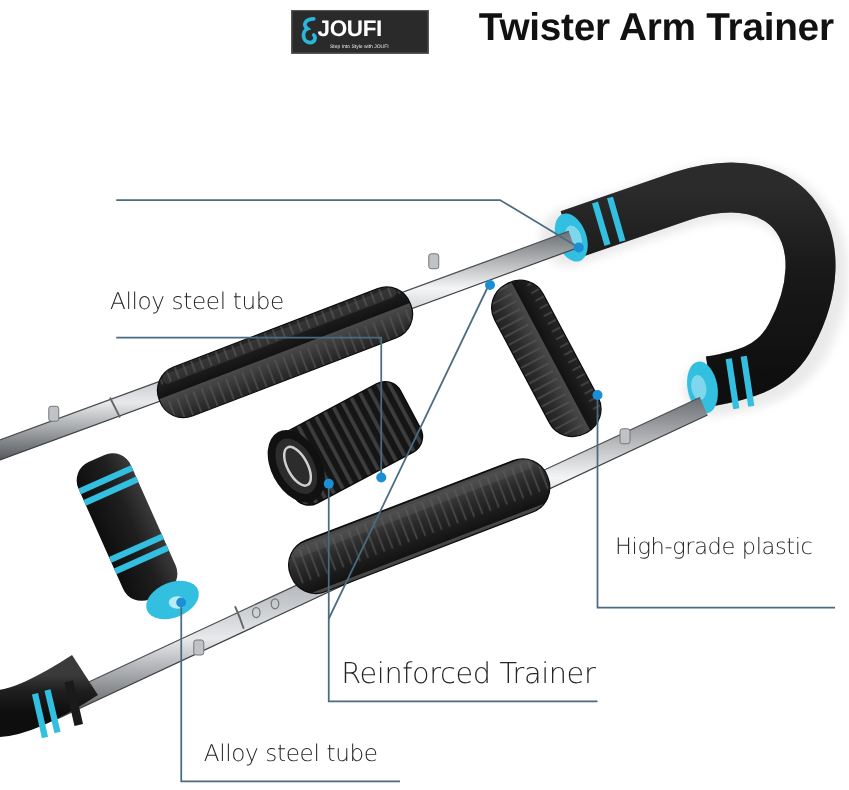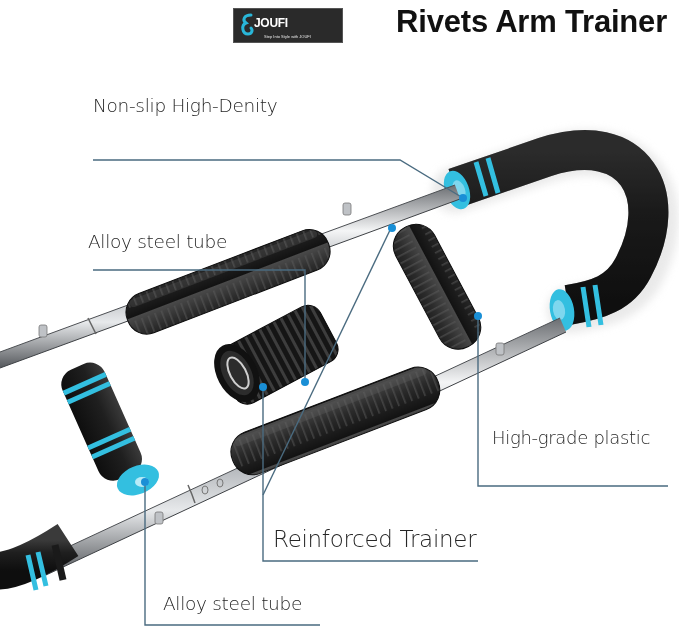--- a/index.html
+++ b/index.html
@@ -7,21 +7,21 @@
   .stage { position: absolute; left: 0; top: 0; width: 679px; height: 632px; }
   svg.art { position: absolute; left: 0; top: 0; width: 679px; height: 632px; }
 
   .logo {
     position: absolute; left: 233px; top: 8px; width: 110px; height: 35px;
     background: #2a2a2a; box-sizing: border-box; border: 1px solid #555;
   }
   .logo .mark { position: absolute; left: 6px; top: 4px; width: 16px; height: 24px; }
   .logo .brand {
     position: absolute; left: 20px; top: 4px; color: #ffffff; font-weight: bold;
-    font-family: "Liberation Sans", sans-serif; font-size: 12px; letter-spacing: -0.3px; line-height: 20px;
+    font-family: "Liberation Sans", sans-serif; font-size: 18px; letter-spacing: -0.3px; line-height: 20px;
   }
   .logo .tagline {
     position: absolute; left: 30px; top: 25px; color: #e8e8e8;
     font-family: "Liberation Sans", sans-serif; font-size: 4px; line-height: 5px; white-space: nowrap;
   }
 
   .title {
     position: absolute; right: 12px; top: 3px; text-align: right; color: #111111;
     font-family: "Liberation Sans", sans-serif; font-weight: bold; font-size: 31px; line-height: 38px;
     letter-spacing: -0.2px;
@@ -187,25 +187,24 @@
 
   <div class="logo">
     <svg class="mark" viewBox="0 0 16 24">
       <path d="M11 2 C4 2 2 7 6 10 C1 12 2 21 8 21 C12 21 13 17 11 15" fill="none" stroke="#29b6d8" stroke-width="3" stroke-linecap="round"></path>
     </svg>
     <span class="brand">JOUFI</span>
     <span class="tagline">Step Into Style with JOUFI</span>
   </div>
 
   <div class="title">
-    <div>Rivets Arm Trainer</div>
+    <div>Twister Arm Trainer</div>
   </div>
 
   <div class="label l-foam">
-    <div>Non-slip High-Denity</div>
   </div>
 
   <div class="label l-tube-top">Alloy steel tube</div>
 
   <div class="label l-spring">
     <div>High-grade plastic</div>
   </div>
 
   <div class="label l-rivets">Reinforced Trainer</div>
 

